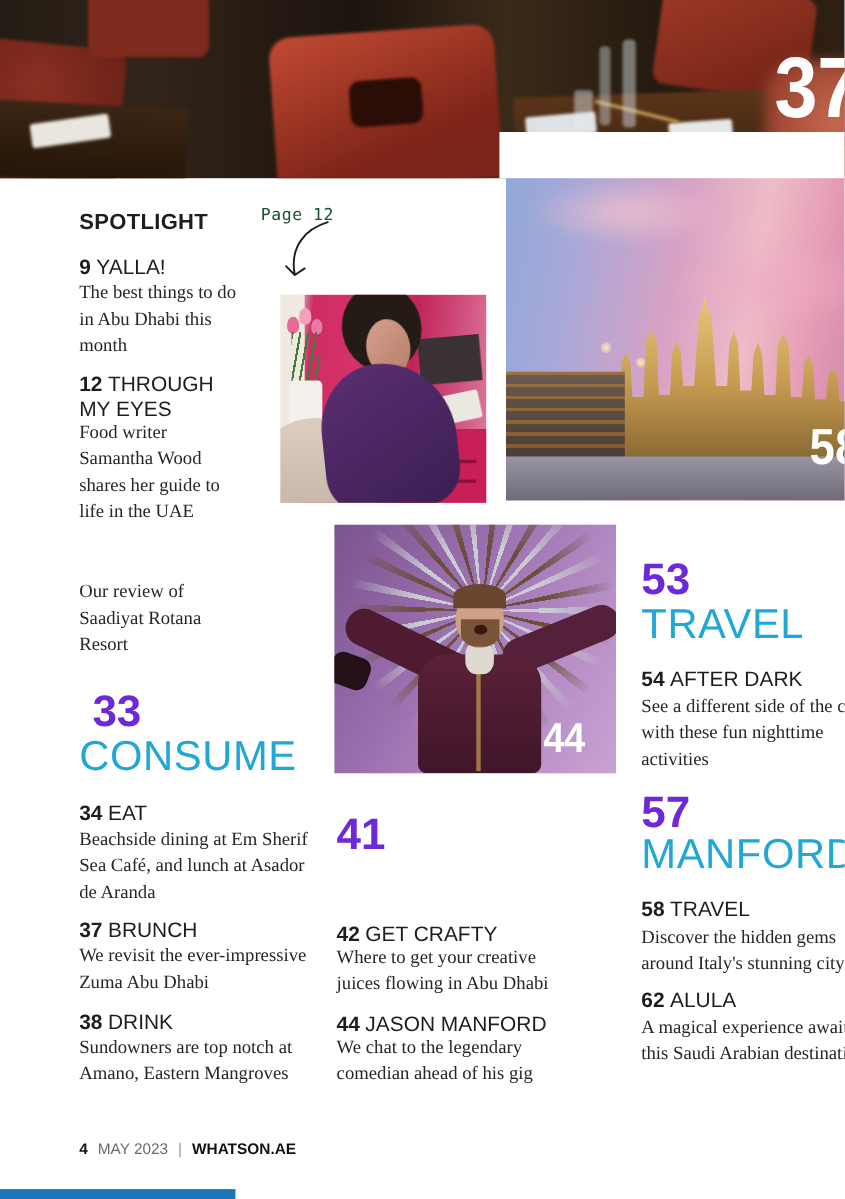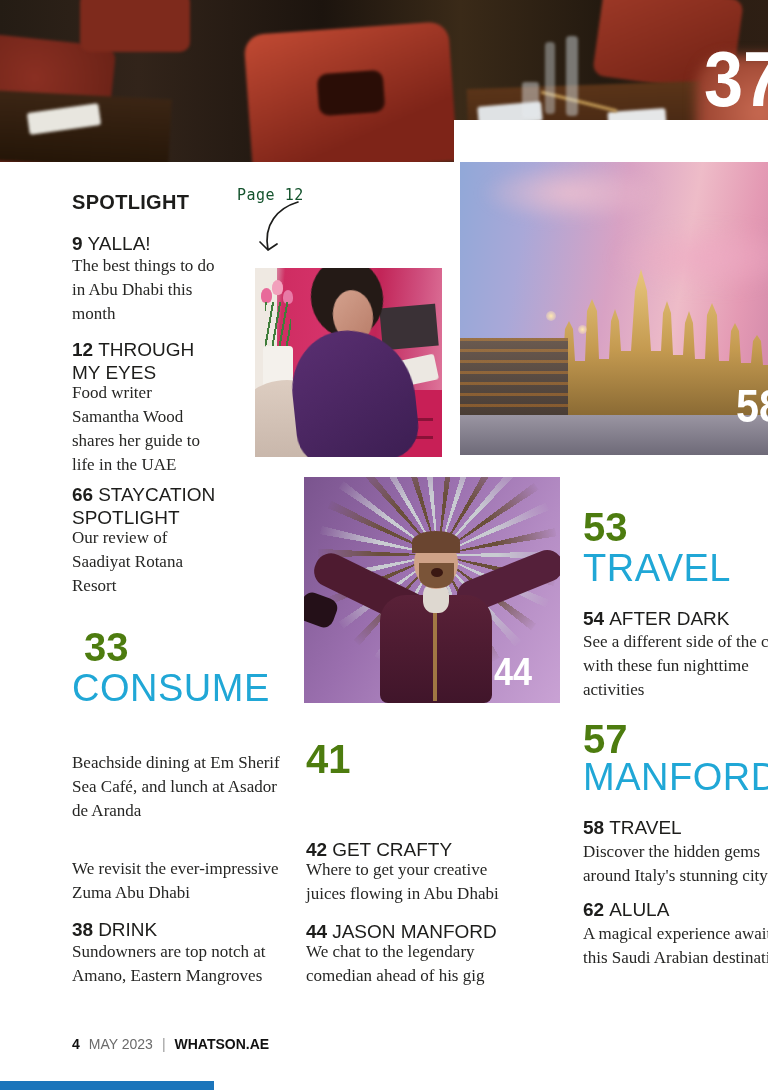--- a/index.html
+++ b/index.html
@@ -2,21 +2,21 @@
 <html><head>
 <meta charset="utf-8">
 <style>
   html,body{margin:0;padding:0;background:#ffffff;}
   .page{position:relative;width:768px;height:1090px;overflow:hidden;background:#fff;
         font-family:"Liberation Sans",sans-serif;}
   .abs{position:absolute;}
 
   
   .regulars-heading{font:700 20px/24px "Liberation Sans",sans-serif;color:#1d1d1b;letter-spacing:.3px;}
-  .sec-num{font:700 40px/42px "Liberation Sans",sans-serif;color:#4d7c0f;}
+  .sec-num{font:700 40px/42px "Liberation Sans",sans-serif;color:#6d28d9;}
   .sec-title{font:400 38px/40px "Liberation Sans",sans-serif;color:#20a7d6;letter-spacing:.5px;}
   .item-title{font:400 19px/23px "Liberation Sans",sans-serif;color:#1d1d1b;}
   .inum{font-weight:700;margin-right:5px;}
   .desc{font:400 17px/24px "Liberation Serif",serif;color:#262624;margin:0;}
   .mono-label{font:400 15px/18px "DejaVu Sans Mono",monospace;color:#14532d;letter-spacing:.5px;}
   .overlay-num{font:700 78px/78px "Liberation Sans",sans-serif;color:#fff;transform:scaleX(.9);transform-origin:left top;}
 
   
   .hero{left:0;top:0;width:768px;height:162px;overflow:hidden;
         background:linear-gradient(90deg,#241c14 0%,#32241a 18%,#1c140e 42%,#3a2a18 60%,#241a10 78%,#2e1f14 100%);}
@@ -136,30 +136,33 @@
   <div class="abs item-title" style="left:72px;top:232px;width:200px;">
     <span class="inum">9</span><span>YALLA!</span>
   </div>
   <p class="abs desc" style="left:72px;top:254px;width:145px;">The best things to do in Abu Dhabi this month</p>
 
   <div class="abs item-title" style="left:72px;top:338px;width:138px;">
     <span class="inum">12</span><span>THROUGH MY EYES</span>
   </div>
   <p class="abs desc" style="left:72px;top:381px;width:150px;">Food writer Samantha Wood shares her guide to life in the UAE</p>
 
-  <div class="abs item-title" style="left:72px;top:483px;width:172px;">
-    <span class="inum">66</span><span>STAYCATION SPOTLIGHT</span>
-  </div>
   <p class="abs desc" style="left:72px;top:526px;width:140px;">Our review of Saadiyat Rotana Resort</p>
 
   <div class="abs sec-num" style="left:84px;top:626px;">33</div>
   <div class="abs sec-title" style="left:72px;top:668px;">CONSUME</div>
 
+  <div class="abs item-title" style="left:72px;top:728px;width:220px;">
+    <span class="inum">34</span><span>EAT</span>
+  </div>
   <p class="abs desc" style="left:72px;top:751px;width:216px;">Beachside dining at Em Sherif Sea Café, and lunch at Asador de Aranda</p>
 
+  <div class="abs item-title" style="left:72px;top:835px;width:220px;">
+    <span class="inum">37</span><span>BRUNCH</span>
+  </div>
   <p class="abs desc" style="left:72px;top:857px;width:216px;">We revisit the ever-impressive Zuma Abu Dhabi</p>
 
   <div class="abs item-title" style="left:72px;top:918px;width:220px;">
     <span class="inum">38</span><span>DRINK</span>
   </div>
   <p class="abs desc" style="left:72px;top:940px;width:216px;">Sundowners are top notch at Amano, Eastern Mangroves</p>
 
   <div class="abs sec-num" style="left:306px;top:738px;">41</div>
 
   <div class="abs item-title" style="left:306px;top:838px;width:222px;">

